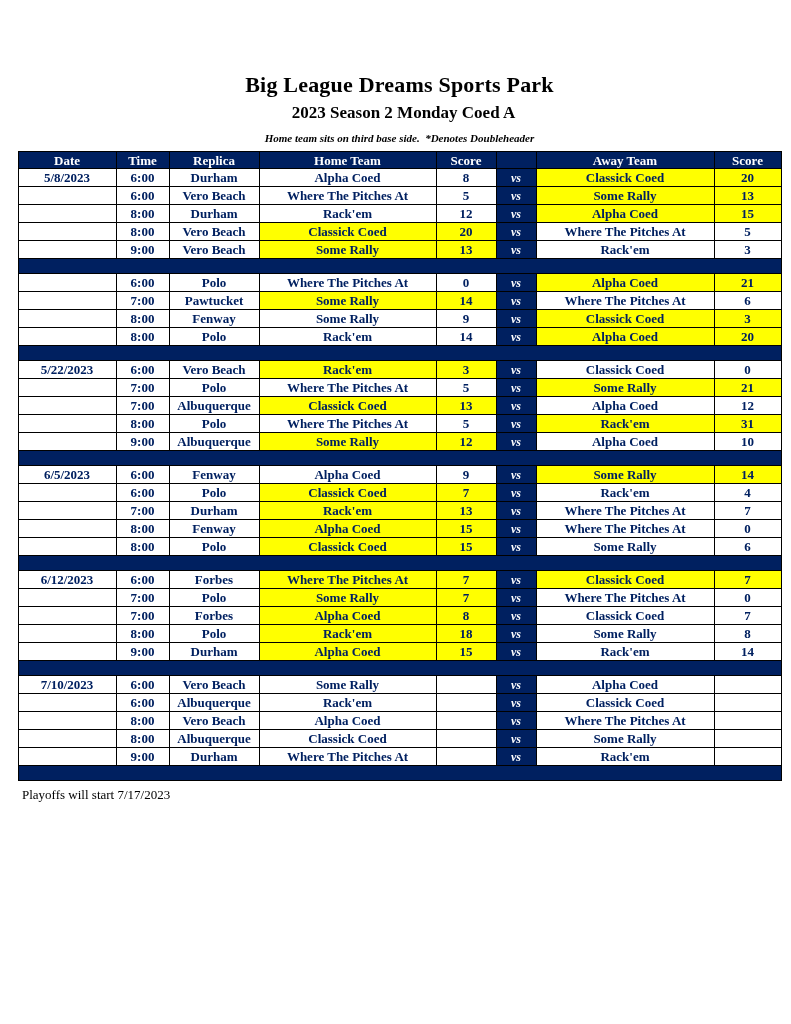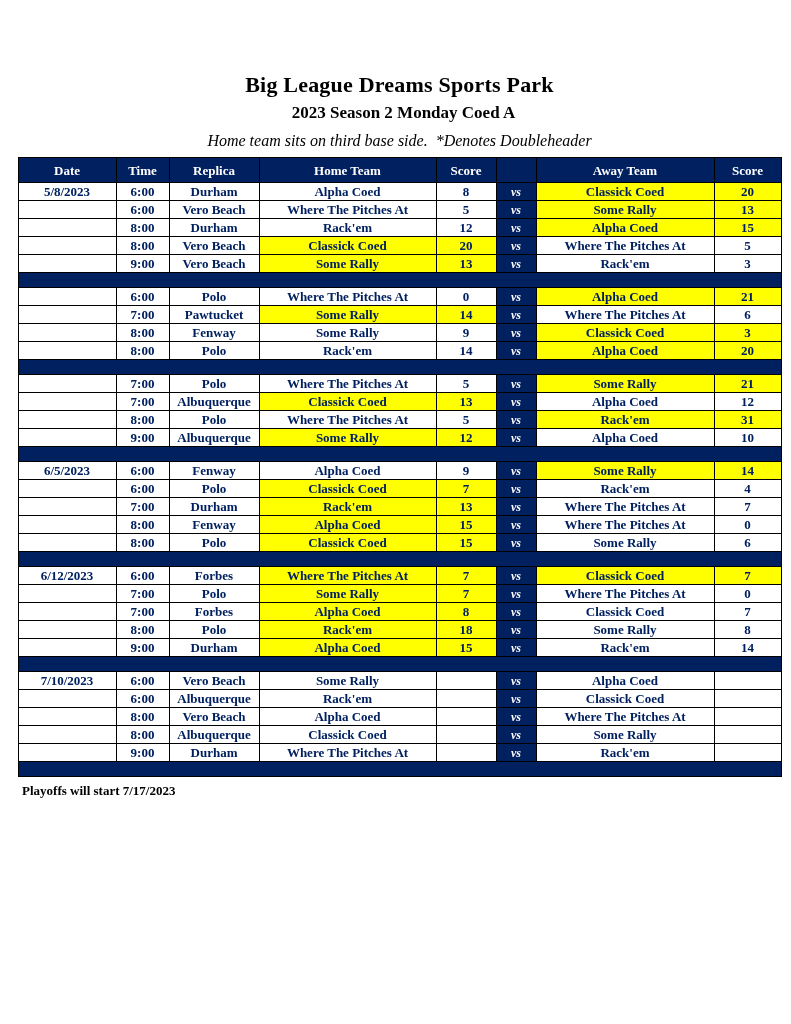--- a/index.html
+++ b/index.html
@@ -36,22 +36,22 @@
   .subtitle {
     margin: 5px 0 0 8px;
     text-align: center;
     font-size: 17px;
     font-weight: bold;
     color: #000000;
   }
   .note {
     margin: 9px 0 7px 0;
     text-align: center;
-    font-size: 16px;
-    font-weight: normal;
+    font-size: 11px;
+    font-weight: bold;
     font-style: italic;
     color: #000000;
     white-space: pre;
   }
   table.schedule {
     border-collapse: collapse;
     table-layout: fixed;
     width: 763px;
     margin: 0 auto;
   }
@@ -65,42 +65,42 @@
     text-align: center;
     vertical-align: middle;
     color: var(--navy);
     overflow: hidden;
     white-space: nowrap;
     line-height: 1;
   }
   .schedule thead th {
     background: var(--navy);
     color: var(--header-text);
-    height: 25px;
+    height: 17px;
     font-size: 13px;
     border-color: #000000;
   }
   .schedule td.vs {
     background: var(--navy);
     color: var(--header-text);
     font-style: italic;
     font-size: 12px;
   }
   .schedule td.win {
     background: var(--highlight);
   }
   .schedule tr.sep td {
     background: var(--navy);
     height: 15px;
     padding: 0;
   }
   .footer-note {
     margin: 6px 0 0 14px;
     font-size: 13px;
-    font-weight: bold;
+    font-weight: normal;
     color: #000000;
   }
 </style>
 </head>
 <body>
 
 <div class="page">
   <h1 class="title">Big League Dreams Sports Park</h1>
   <h2 class="subtitle">2023 Season 2 Monday Coed A</h2>
   <div class="note">Home team sits on third base side.  *Denotes Doubleheader</div>
@@ -219,20 +219,30 @@
           <td class="team">Rack'em</td>
           <td class="score">14</td>
           <td class="vs">vs</td>
           <td class="team win">Alpha Coed</td>
           <td class="score win">20</td>
         </tr>
         <tr class="sep">
           <td colspan="8"></td>
         </tr>
         <tr>
+          <td class="date">5/22/2023</td>
+          <td class="time">6:00</td>
+          <td class="replica">Vero Beach</td>
+          <td class="team win">Rack'em</td>
+          <td class="score win">3</td>
+          <td class="vs">vs</td>
+          <td class="team">Classick Coed</td>
+          <td class="score">0</td>
+        </tr>
+        <tr>
           <td class="date"></td>
           <td class="time">7:00</td>
           <td class="replica">Polo</td>
           <td class="team">Where The Pitches At</td>
           <td class="score">5</td>
           <td class="vs">vs</td>
           <td class="team win">Some Rally</td>
           <td class="score win">21</td>
         </tr>
         <tr>

